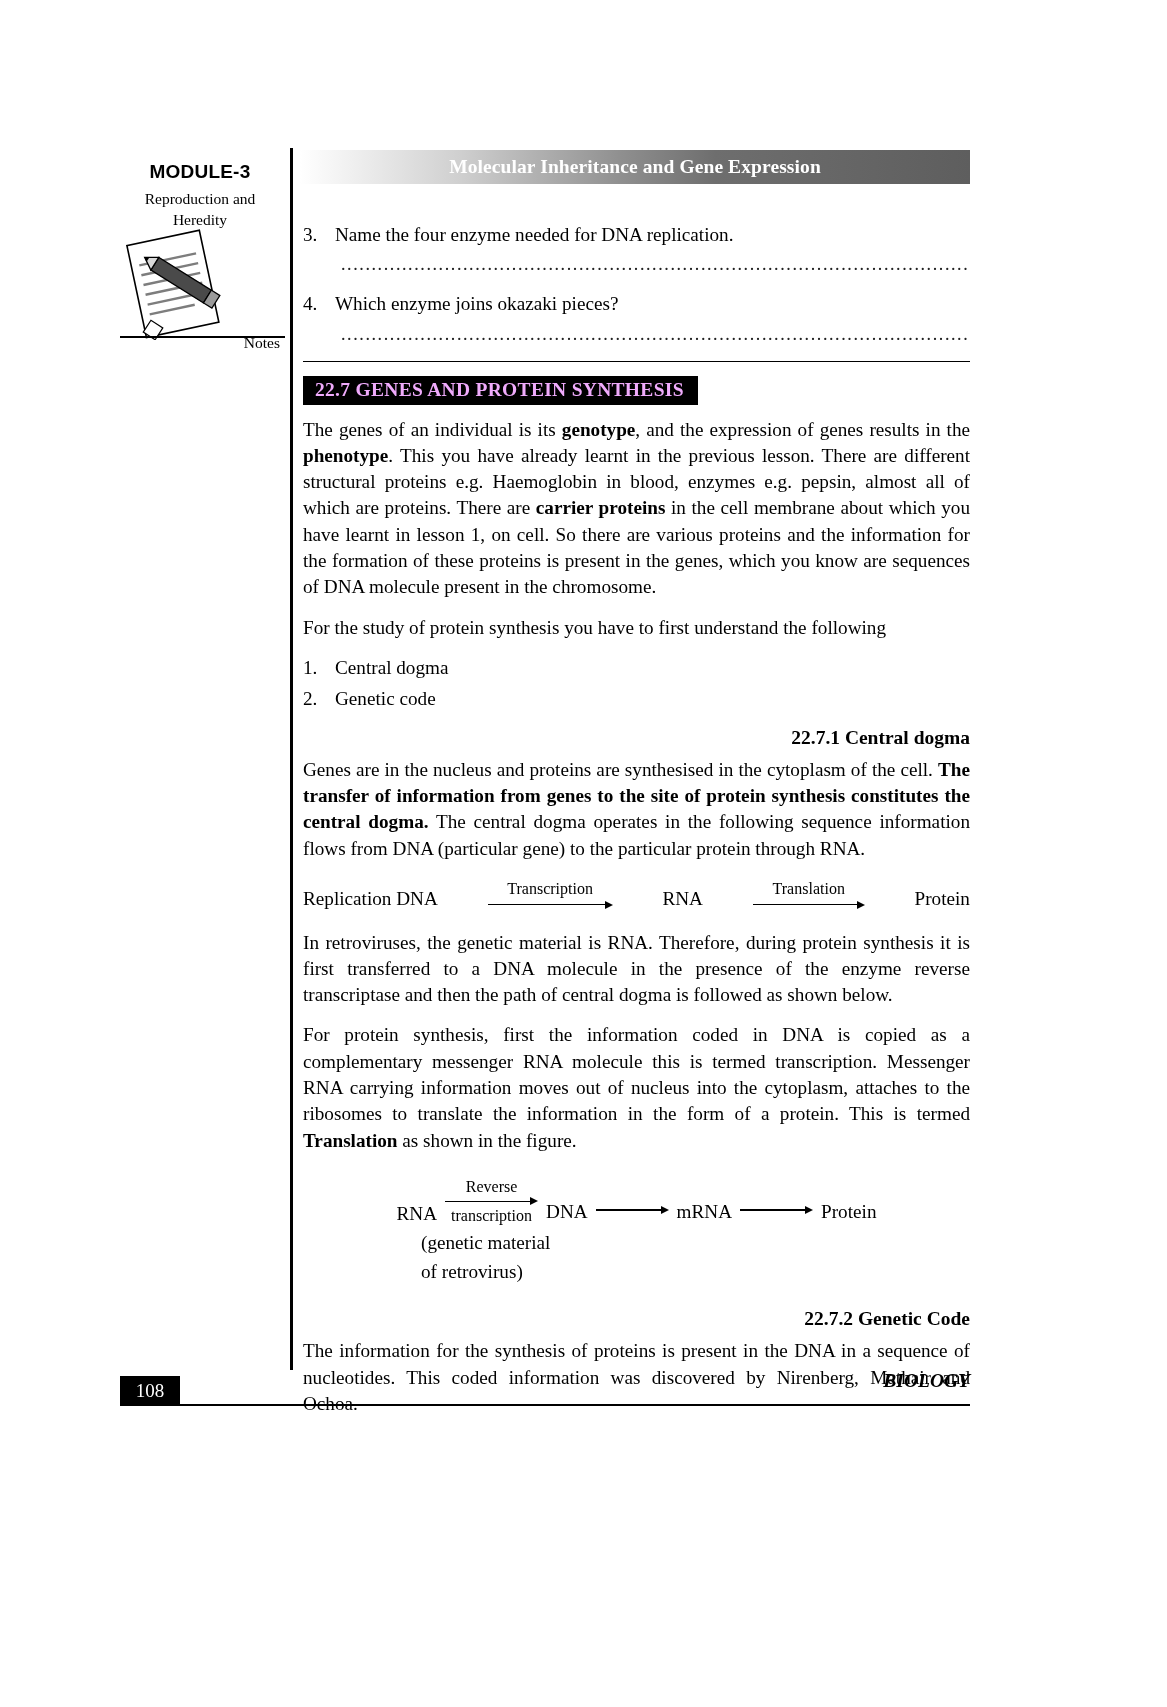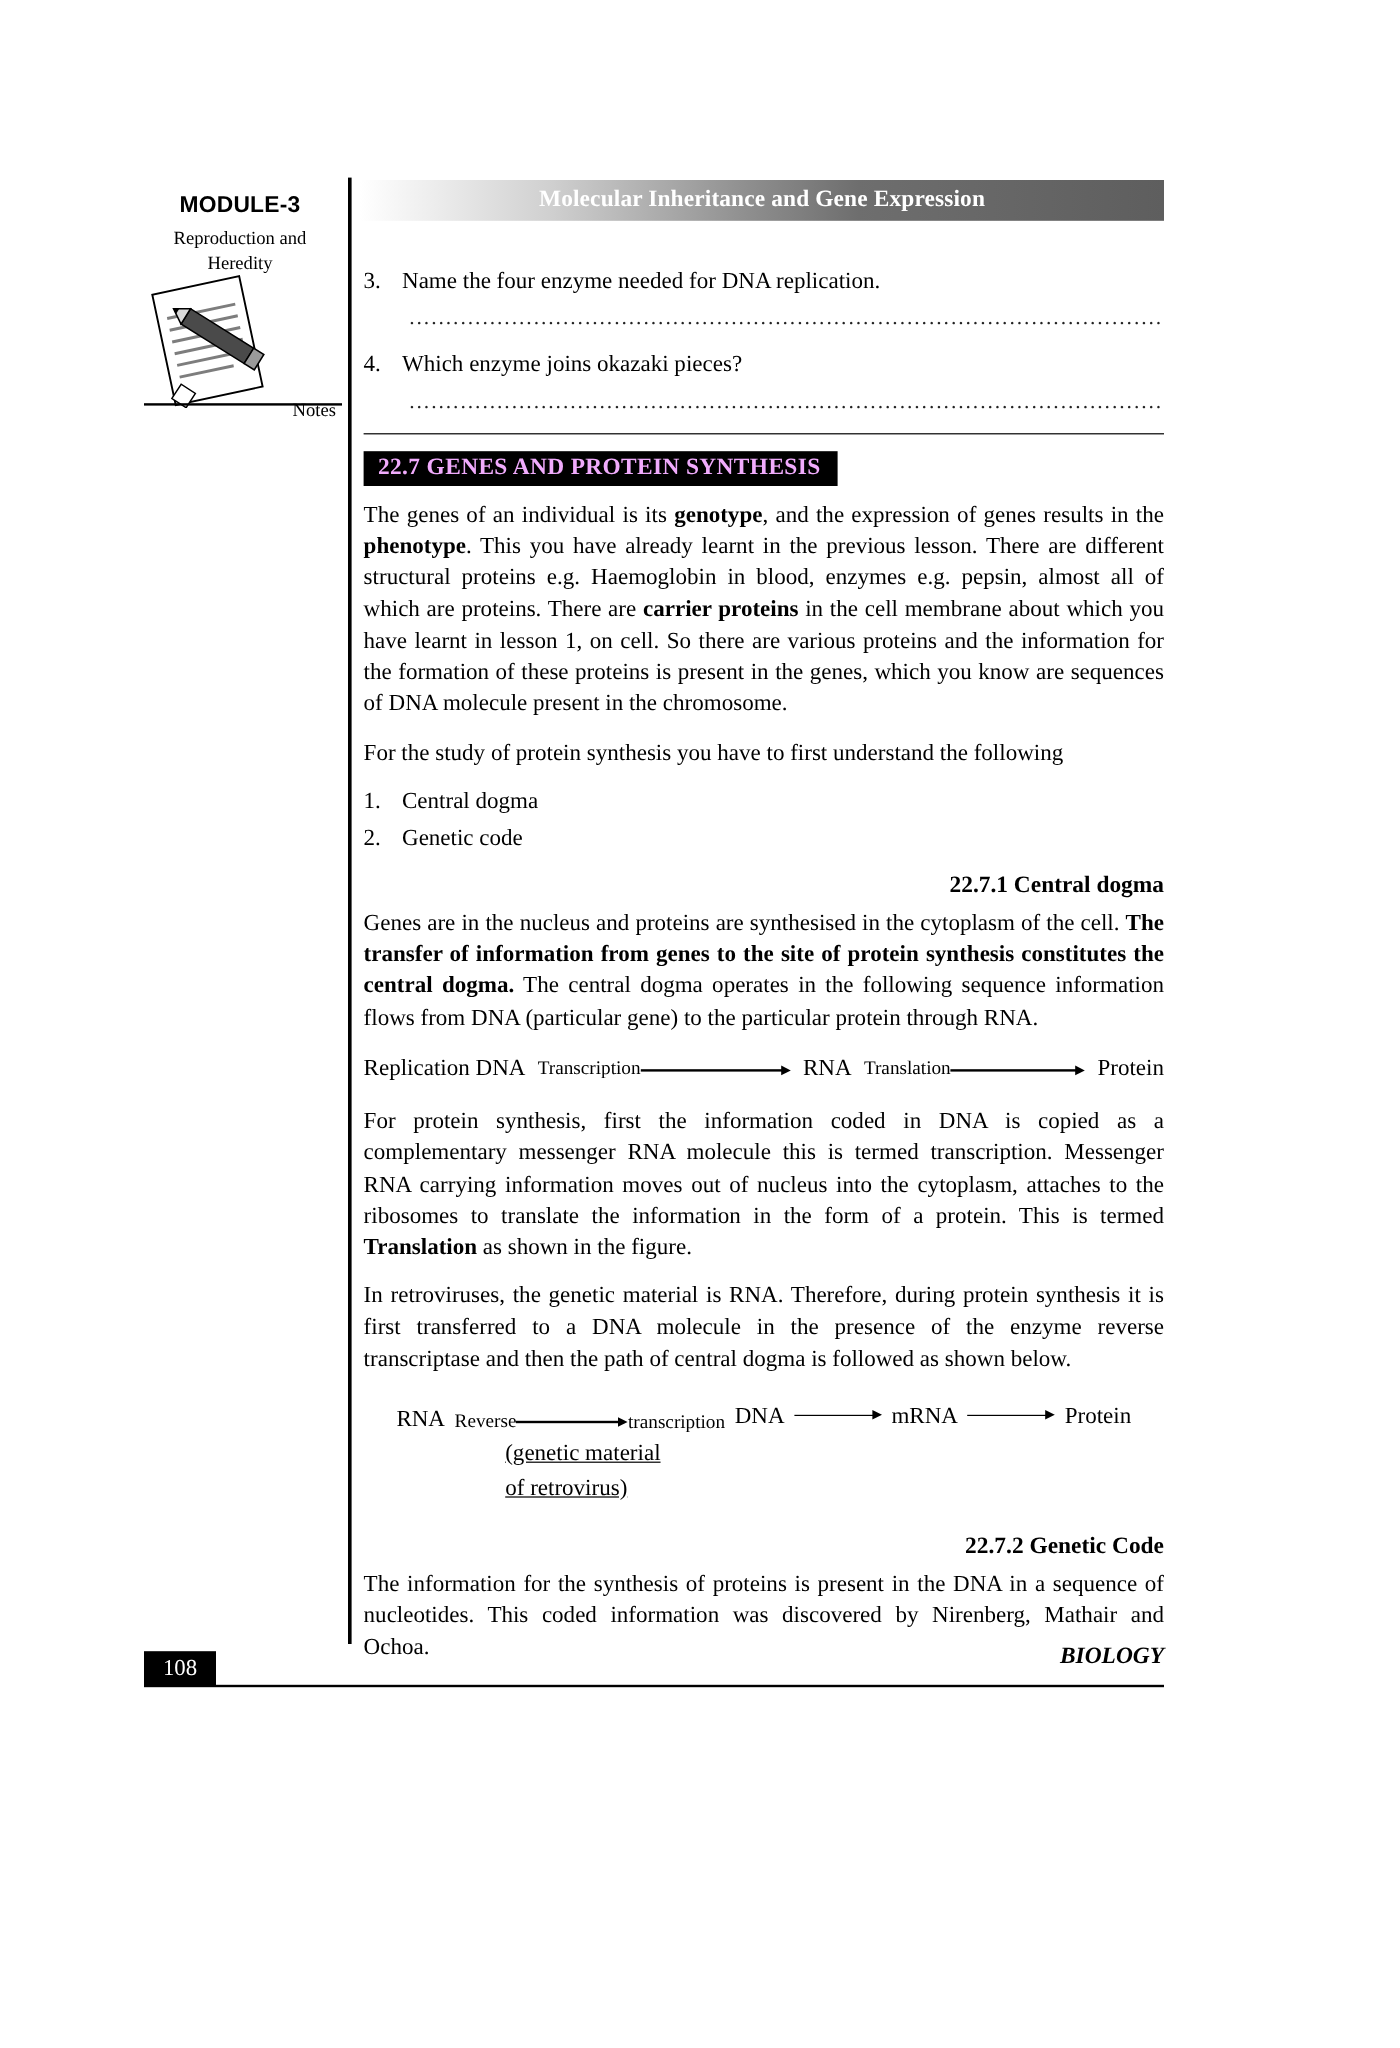--- a/index.html
+++ b/index.html
@@ -167,21 +167,21 @@
   .dogma {
     display: flex;
     align-items: flex-end;
     justify-content: space-between;
     gap: 8px;
     margin: 18px 0 20px 0;
     font-size: 19.2px;
   }
   .arrow-group {
     display: flex;
-    flex-direction: row;
+    flex-direction: column;
     align-items: center;
     position: relative;
     margin: 0 2px;
   }
   .arrow-label {
     font-size: 16px;
     line-height: 1.1;
     margin-bottom: 2px;
     white-space: nowrap;
     text-align: center;
@@ -218,21 +218,20 @@
     display: flex;
     flex-direction: column;
     align-items: center;
     font-size: 16px;
     line-height: 1.15;
   }
   .retro-caption {
     margin-left: 118px;
     font-size: 19.2px;
     line-height: 1.5;
-    text-decoration: underline;
   }
 
   
   .page-num {
     position: absolute;
     left: 120px;
     top: 1376px;
     width: 60px;
     height: 30px;
     background: #000;
@@ -353,23 +352,23 @@
       <span class="arrow-group">
         <span class="arrow-label">Translation</span>
         <span class="arrow-line">
           <span class="shaft" style="width:105px;"></span>
             <span class="head"></span>
         </span>
       </span>
       <span>Protein</span>
     </div>
 
+    <p>In retroviruses, the genetic material is RNA. Therefore, during protein synthesis it is first transferred to a DNA molecule in the presence of the enzyme reverse transcriptase and then the path of central dogma is followed as shown below.</p>
+
     <p><span>For protein synthesis, first the information coded in DNA is copied as a complementary messenger RNA molecule this is termed transcription. Messenger RNA carrying information moves out of nucleus into the cytoplasm, attaches to the ribosomes to translate the information in the form of a protein. This is termed </span><b>Translation</b><span> as shown in the figure.</span></p>
-
-    <p>In retroviruses, the genetic material is RNA. Therefore, during protein synthesis it is first transferred to a DNA molecule in the presence of the enzyme reverse transcriptase and then the path of central dogma is followed as shown below.</p>
 
     
     <div class="retro">
       <span>RNA</span>
       <span class="arrow-group">
         <span class="stack-label">
           <span>Reverse</span>
         </span>
         <span class="arrow-line">
           <span class="shaft" style="width:86px;"></span>

